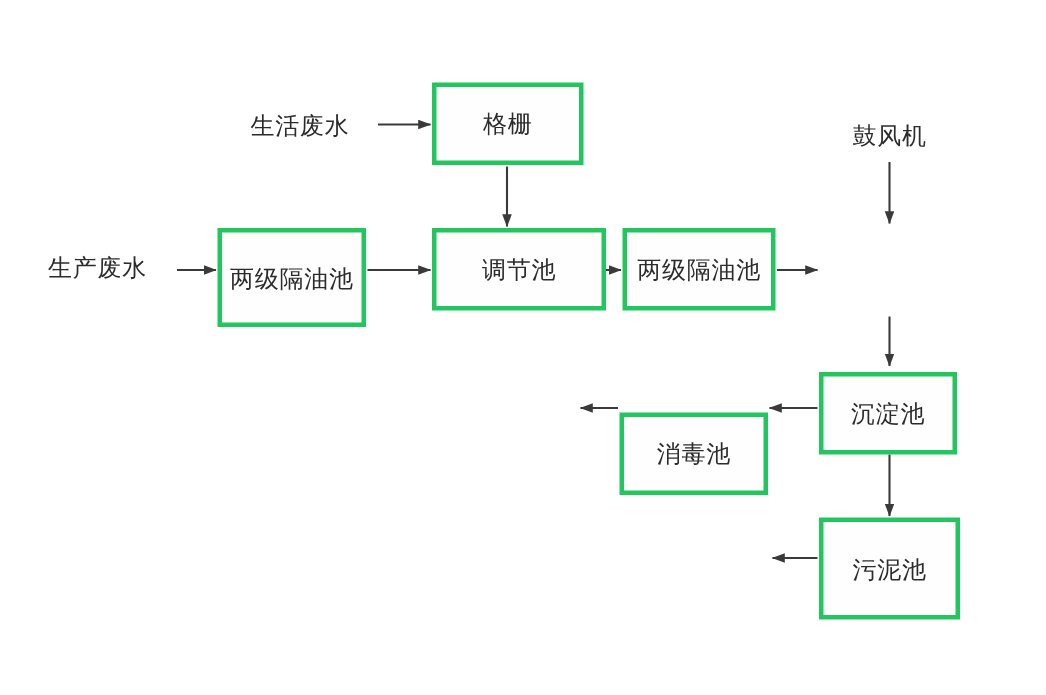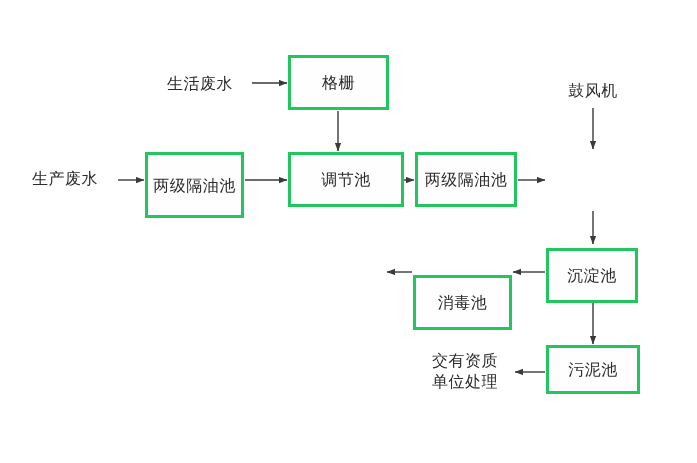--- a/index.html
+++ b/index.html
@@ -97,25 +97,23 @@
 
   <div class="node" style="left:288px; top:152px; width:116px; height:55px;">调节池</div>
 
   <div class="node" style="left:415px; top:152px; width:102px; height:55px;">两级隔油池</div>
 
 
   <div class="node" style="left:546px; top:248px; width:92px; height:55px;">沉淀池</div>
 
   <div class="node" style="left:413px; top:245px; width:99px; height:55px;margin-top:30px;">消毒池</div>
 
-  <div class="node" style="left:546px; top:345px; width:94px; height:49px;">污泥池</div>
+  <div class="node" style="left:546px; top:345px; width:94px; height:68px;">污泥池</div>
 
   <div class="label" style="left:155px; top:71px; width:90px; height:24px;">生活废水</div>
 
   <div class="label" style="left:558px; top:78px; width:70px; height:24px;">鼓风机</div>
 
   <div class="label" style="left:19px; top:166px; width:92px; height:24px;">生产废水</div>
 
 
-  <div class="label" style="left:421px; top:349px; width:88px; height:44px;">交有资质
-单位处理</div>
 
 </div>
 
 </body></html>

